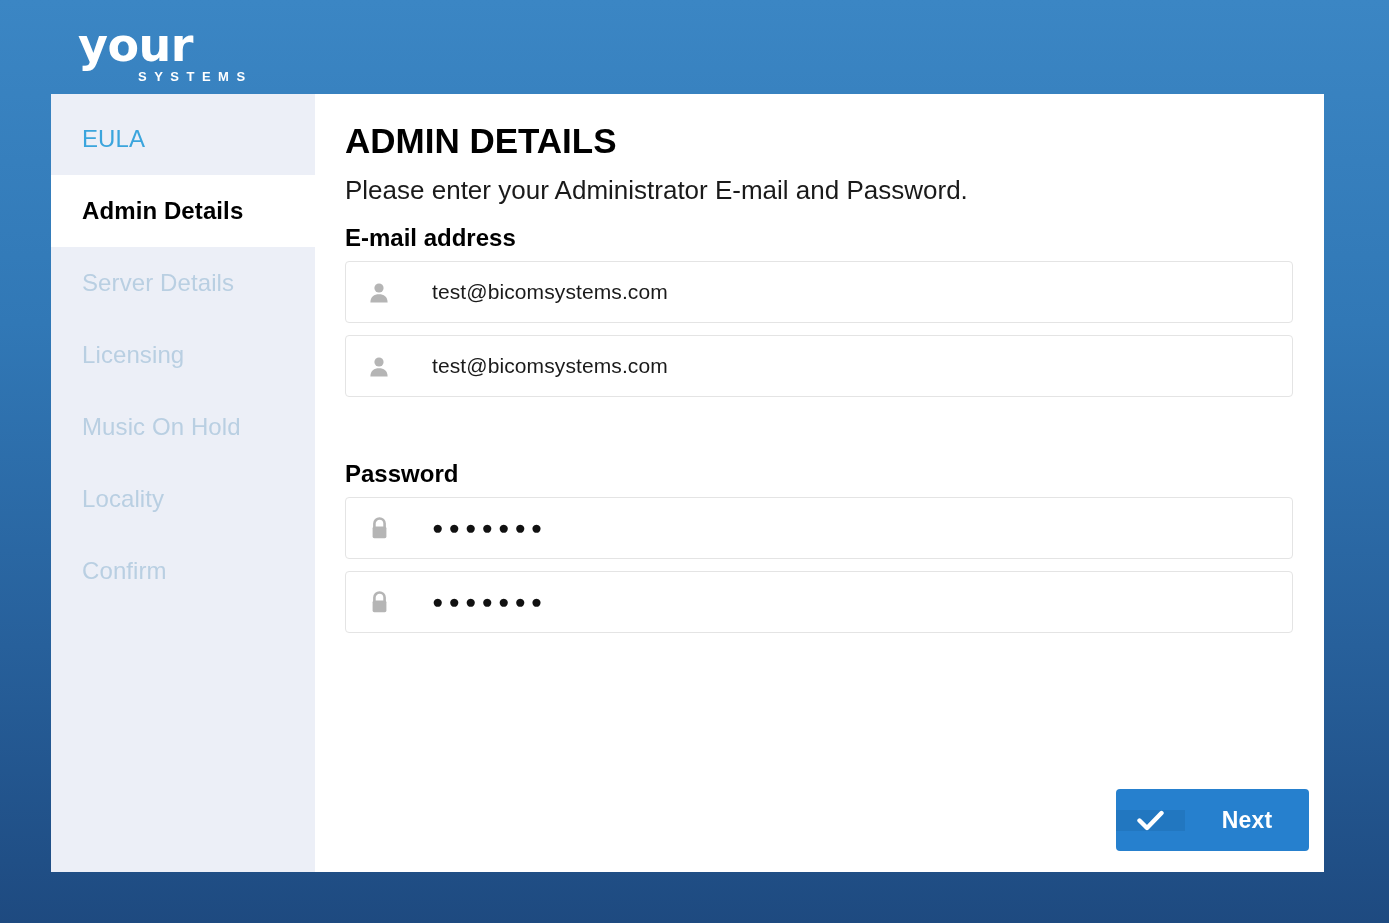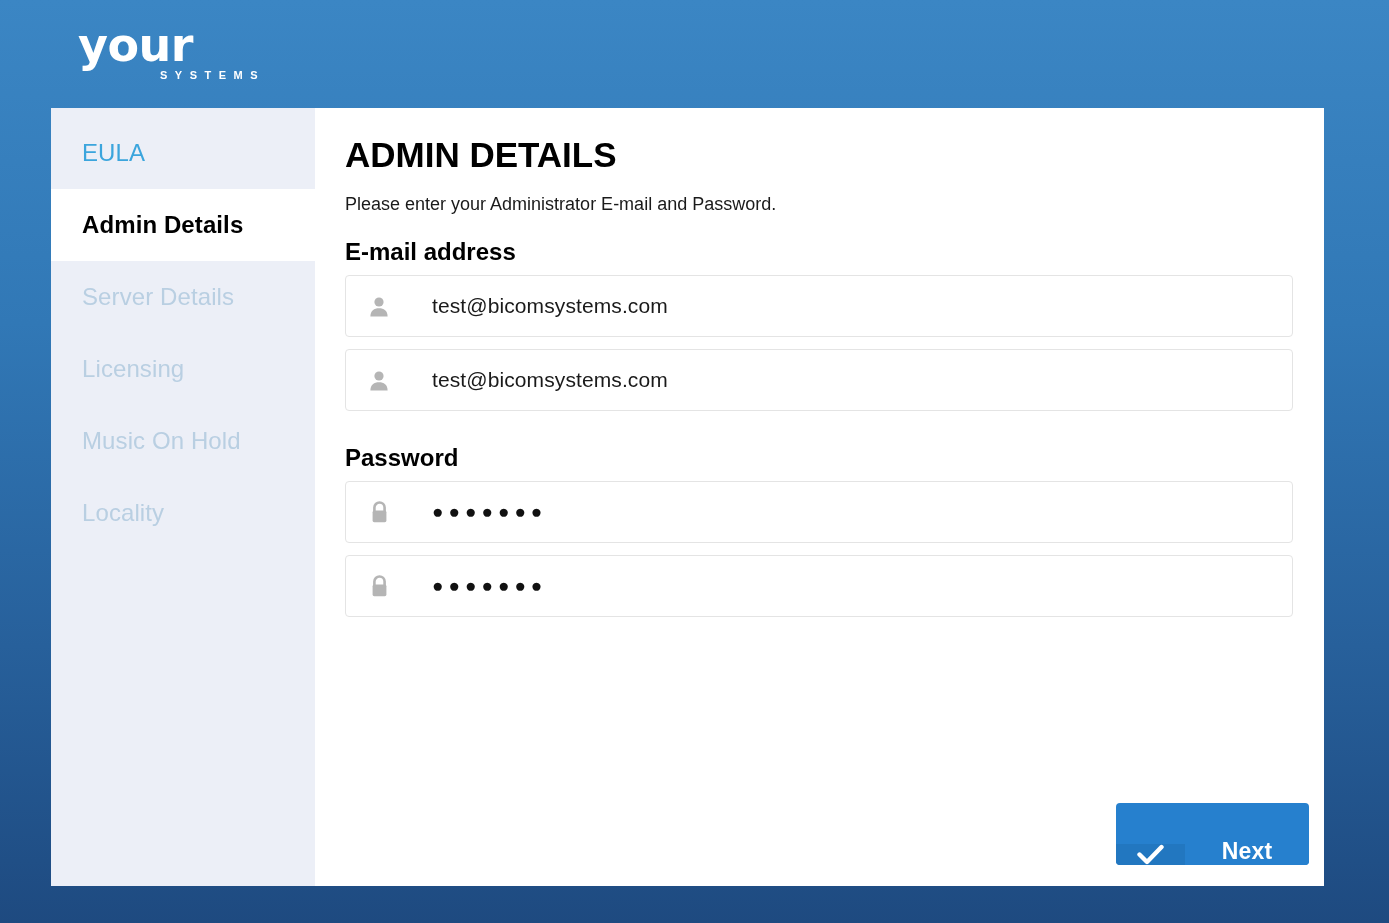--- a/index.html
+++ b/index.html
@@ -27,33 +27,33 @@
   .logo-mark {
     font-family: "DejaVu Sans", sans-serif;
     font-size: 46px;
     font-weight: 700;
     color: #ffffff;
     letter-spacing: -0.5px;
     line-height: 46px;
   }
   .logo-sub {
     font-family: "Liberation Sans", sans-serif;
-    font-size: 11px;
+    font-size: 13px;
     font-weight: 700;
     color: #ffffff;
     letter-spacing: 7.5px;
     margin-top: 1px;
-    margin-left: 82px;
+    margin-left: 60px;
   }
 
   
   .card {
     position: absolute;
     left: 51px;
-    top: 108px;
+    top: 94px;
     width: 1273px;
     height: 778px;
     background: #eab308;
     display: flex;
     overflow: hidden;
   }
 
   
   .sidebar {
     width: 264px;
@@ -101,35 +101,35 @@
   }
   .page-title {
     font-size: 35px;
     font-weight: 700;
     color: #000000;
     letter-spacing: 0px;
     line-height: 42px;
     margin-bottom: 14px;
   }
   .page-sub {
-    font-size: 18px;
+    font-size: 26px;
     font-weight: 400;
     color: #1a1a1a;
     line-height: 28px;
     margin-bottom: 21px;
   }
   .field-label {
     font-size: 24px;
     font-weight: 700;
     color: #000000;
     line-height: 26px;
     margin-bottom: 10px;
   }
   .field-label.second {
-    margin-top: 34px;
+    margin-top: 64px;
   }
 
   .input-row {
     height: 62px;
     border: 1px solid #e4e4e4;
     border-radius: 4px;
     display: flex;
     align-items: center;
     margin-bottom: 12px;
     background: #ffffff;
@@ -158,21 +158,21 @@
   
   .next-btn {
     position: absolute;
     right: 15px;
     bottom: 21px;
     height: 62px;
     width: 193px;
     border: none;
     border-radius: 4px;
     display: flex;
-    align-items: flex-end;
+    align-items: center;
     overflow: hidden;
     cursor: pointer;
     padding: 0;
     background: #2680ce;
   }
   .next-check {
     width: 69px;
     flex: 0 0 69px;
     background: #2277c0;
     display: flex;
@@ -214,20 +214,23 @@
     </div>
     <div class="nav-item">
       <span>Licensing</span>
     </div>
     <div class="nav-item">
       <span>Music On Hold</span>
     </div>
     <div class="nav-item">
       <span>Locality</span>
     </div>
+    <div class="nav-item">
+      <span>Confirm</span>
+    </div>
   </nav>
 
   <section class="main">
 
     <h1 class="page-title">ADMIN DETAILS</h1>
     <p class="page-sub">Please enter your Administrator E-mail and Password.</p>
 
     <div class="field-label">E-mail address</div>
 
     <div class="input-row">

